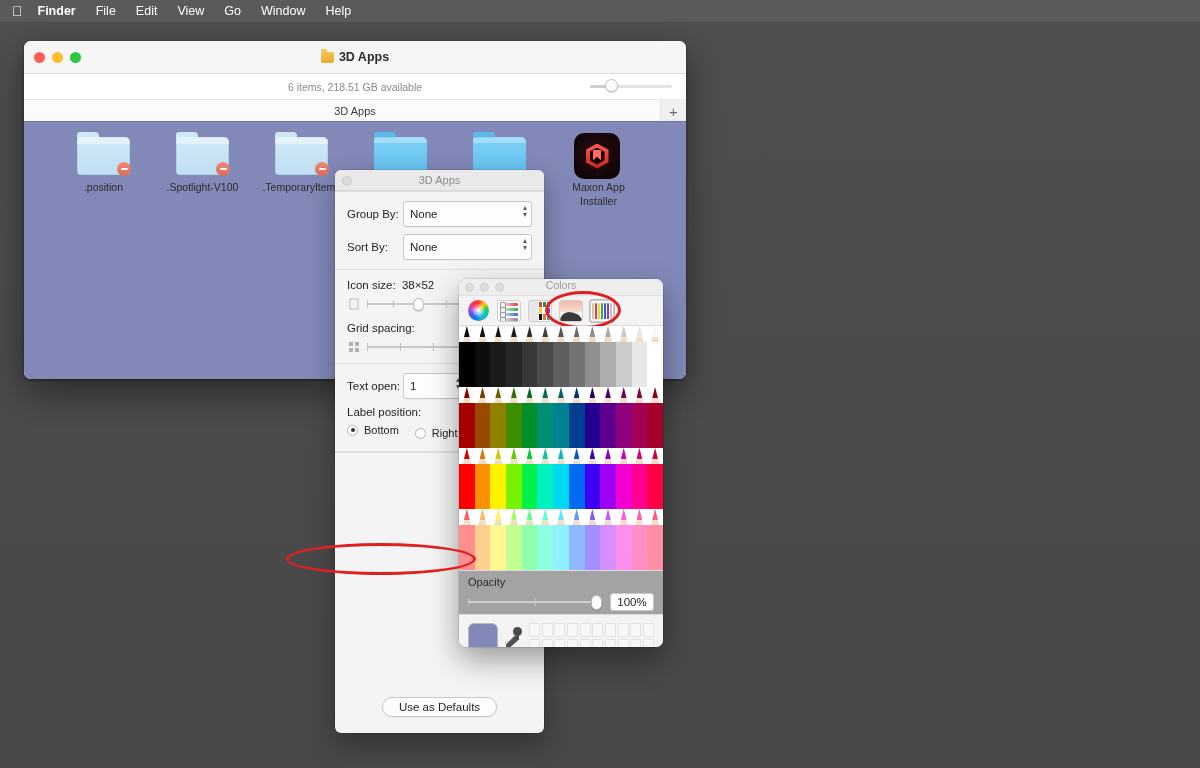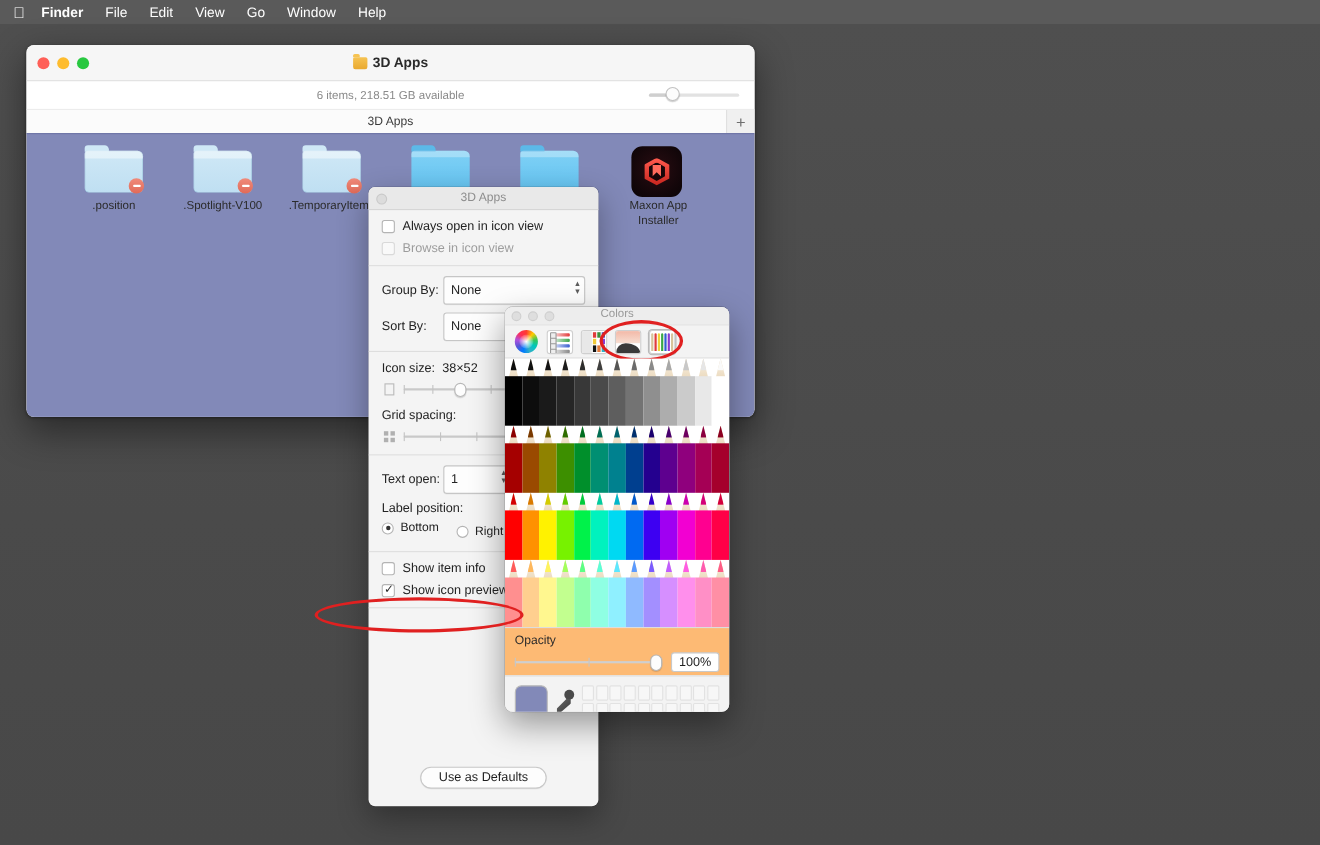--- a/index.html
+++ b/index.html
@@ -307,21 +307,21 @@
     content:""; position:absolute; left:8%; top:0; width:84%; height:100%;
     background: linear-gradient(180deg,#e6d3b4 0%, #f0e2cb 45%, #e3cfae 100%);
     clip-path: polygon(50% 0%, 100% 100%, 0% 100%);
   }
   .ptips .tip i {
     position:absolute; left:32%; top:0; width:36%; height:42%;
     clip-path: polygon(50% 0%, 100% 100%, 0% 100%);
   }
 
   .opacity-sec {
-    position:relative; height: 44px; background:#fdba74; border-top:1px solid #dddddd; padding: 5px 9px 0 9px;
+    position:relative; height: 44px; background:#a3a3a3; border-top:1px solid #dddddd; padding: 5px 9px 0 9px;
   }
   .op-lbl { font-size: 11px; color:#2b2b2b; }
   .op-row { display:flex; align-items:center; gap:8px; margin-top: 5px; }
   .op-slider { position:relative; flex:1; height: 14px; }
   .op-track { position:absolute; left:0; right:0; top:6px; height:2px; background:#cfcfcf; }
   .op-tick { position:absolute; top:3px; width:1px; height:8px; background:#c6c6c6; }
   .op-knob { position:absolute; right: 0; top: 0; width: 11px; height: 15px; border-radius:6px;
              background:#fdfdfd; border:1px solid #b6b6b6; box-shadow:0 1px 1px rgba(0,0,0,.15); }
   .op-val {
     width: 44px; height: 18px; background:#fff; border:1px solid #c8c8c8; border-radius:3px;
@@ -452,30 +452,20 @@
       </div>
     </div>
   </div>
 
   <div class="vodlg">
     <div class="vo-title">
       <span class="vo-close"></span>
       <span class="vt">3D Apps</span>
     </div>
 
-    <div class="vo-sec">
-      <div class="chk-row">
-        <span class="chkbox"></span>
-        <span class="chk-lbl">Always open in icon view</span>
-      </div>
-      <div class="chk-row dim">
-        <span class="chkbox"></span>
-        <span class="chk-lbl">Browse in icon view</span>
-      </div>
-    </div>
     <div class="vo-div"></div>
 
     <div class="vo-sec">
       <div class="field-row">
         <span class="field-lbl">Group By:</span>
         <span class="popup">
           <span>None</span>
           <span class="arrows">▴<br>▾</span>
         </span>
       </div>
@@ -552,30 +542,20 @@
           </span>
           <span class="radio-row">
             <span class="radio"></span>
             <span>Right</span>
           </span>
         </div>
       </div>
     </div>
     <div class="vo-div"></div>
 
-    <div class="vo-sec">
-      <div class="chk-row">
-        <span class="chkbox"></span>
-        <span class="chk-lbl">Show item info</span>
-      </div>
-      <div class="chk-row">
-        <span class="chkbox checked"></span>
-        <span class="chk-lbl">Show icon preview</span>
-      </div>
-    </div>
     <div class="vo-div"></div>
 
 
     <div class="defaults-wrap">
       <span class="defbtn">Use as Defaults</span>
     </div>
   </div>
 
   <div class="colors">
     <div class="c-title">

